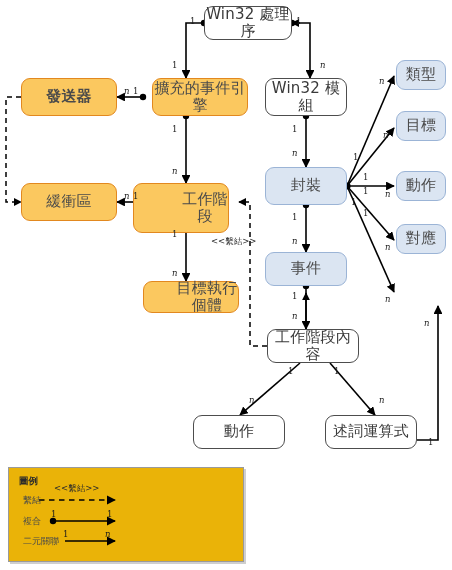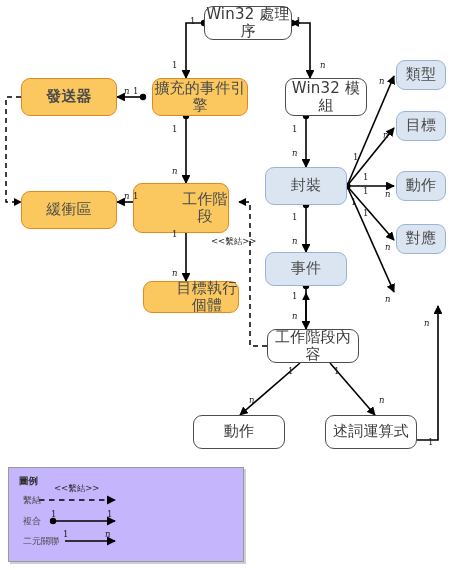--- a/index.html
+++ b/index.html
@@ -65,21 +65,21 @@
     position: absolute;
     font-size: 8.5px;
     color: #2a2a2a;
     z-index: 4;
     white-space: nowrap;
     font-family: "DejaVu Sans", "Liberation Sans", sans-serif;
   }
   #legend {
     position: absolute;
     box-sizing: border-box;
-    background: #c4b5fd;
+    background: #eab308;
     border: 1px solid #9a9a9a;
     box-shadow: 2px 2px 0 #cfcfcf;
     z-index: 5;
   }
   #legend .legend-title {
     position: absolute;
     font-size: 9.5px;
     font-weight: bold;
     color: #2a2a2a;
   }
@@ -213,24 +213,24 @@
 
   <div class="node node-white" style="left:204px;top:6px;width:88px;height:34px;">
     <span>Win32 處理序</span>
   </div>
   <div class="node node-orange" style="left:21px;top:78px;width:96px;height:38px;font-weight:bold;">
     <span>發送器</span>
   </div>
   <div class="node node-orange" style="left:152px;top:78px;width:96px;height:38px;">
     <span>擴充的事件引擎</span>
   </div>
-  <div class="node node-white" style="left:265px;top:78px;width:82px;height:38px;margin-left:20px;">
+  <div class="node node-white" style="left:265px;top:78px;width:82px;height:38px;">
     <span>Win32 模組</span>
   </div>
-  <div class="node node-orange" style="left:21px;top:183px;width:96px;height:38px;margin-top:8px;">
+  <div class="node node-orange" style="left:21px;top:183px;width:96px;height:38px;">
     <span>緩衝區</span>
   </div>
   <div class="node node-orange" style="left:133px;top:183px;width:96px;height:50px;padding-left:48px;">
     <span>工作階段</span>
   </div>
   <div class="node node-blue" style="left:265px;top:167px;width:82px;height:38px;">
     <span>封裝</span>
   </div>
   <div class="node node-blue" style="left:265px;top:252px;width:82px;height:34px;">
     <span>事件</span>

